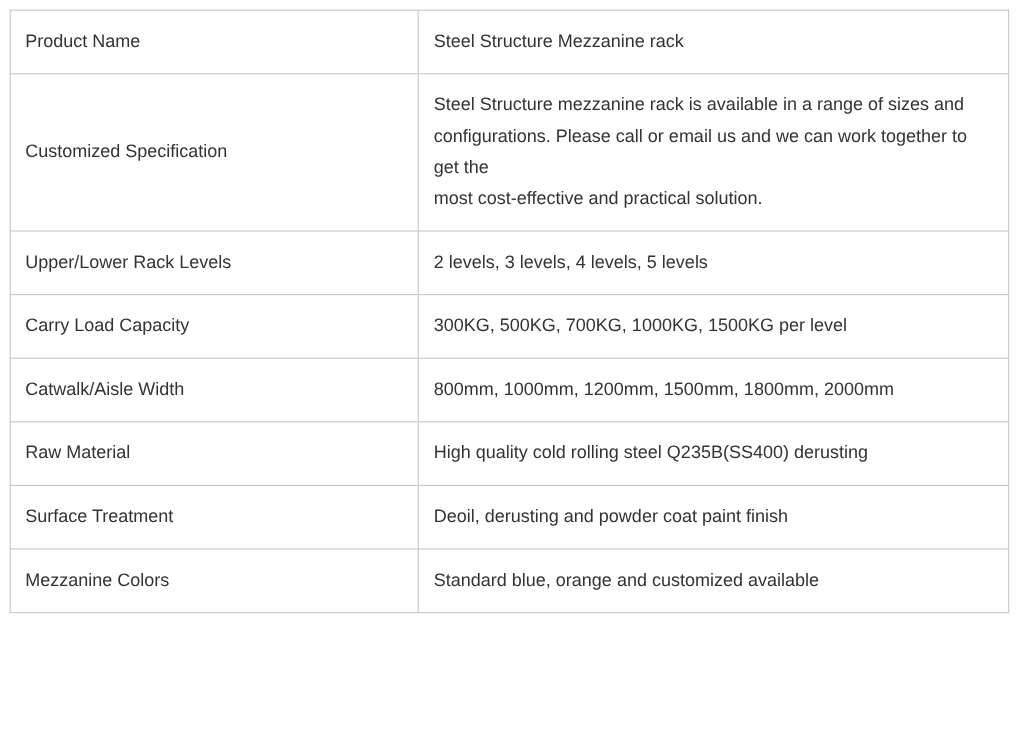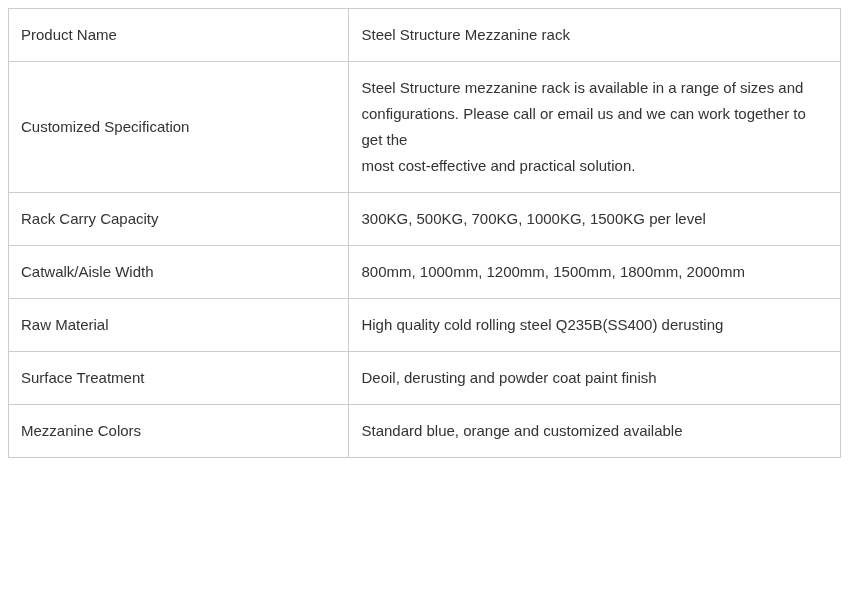--- a/index.html
+++ b/index.html
@@ -44,21 +44,25 @@
       <td class="label-cell">Product Name</td>
       <td class="value-cell">Steel Structure Mezzanine rack</td>
     </tr>
     <tr>
       <td class="label-cell">Customized Specification</td>
       <td class="value-cell">Steel Structure mezzanine rack is available in a range of sizes and
 configurations. Please call or email us and we can work together to get the
 most cost-effective and practical solution.</td>
     </tr>
     <tr>
-      <td class="label-cell">Rack Carry Capacity</td>
+      <td class="label-cell">Upper/Lower Rack Levels</td>
+      <td class="value-cell">2 levels, 3 levels, 4 levels, 5 levels</td>
+    </tr>
+    <tr>
+      <td class="label-cell">Carry Load Capacity</td>
       <td class="value-cell">300KG, 500KG, 700KG, 1000KG, 1500KG per level</td>
     </tr>
     <tr>
       <td class="label-cell">Catwalk/Aisle Width</td>
       <td class="value-cell">800mm, 1000mm, 1200mm, 1500mm, 1800mm, 2000mm</td>
     </tr>
     <tr>
       <td class="label-cell">Raw Material</td>
       <td class="value-cell">High quality cold rolling steel Q235B(SS400) derusting</td>
     </tr>

